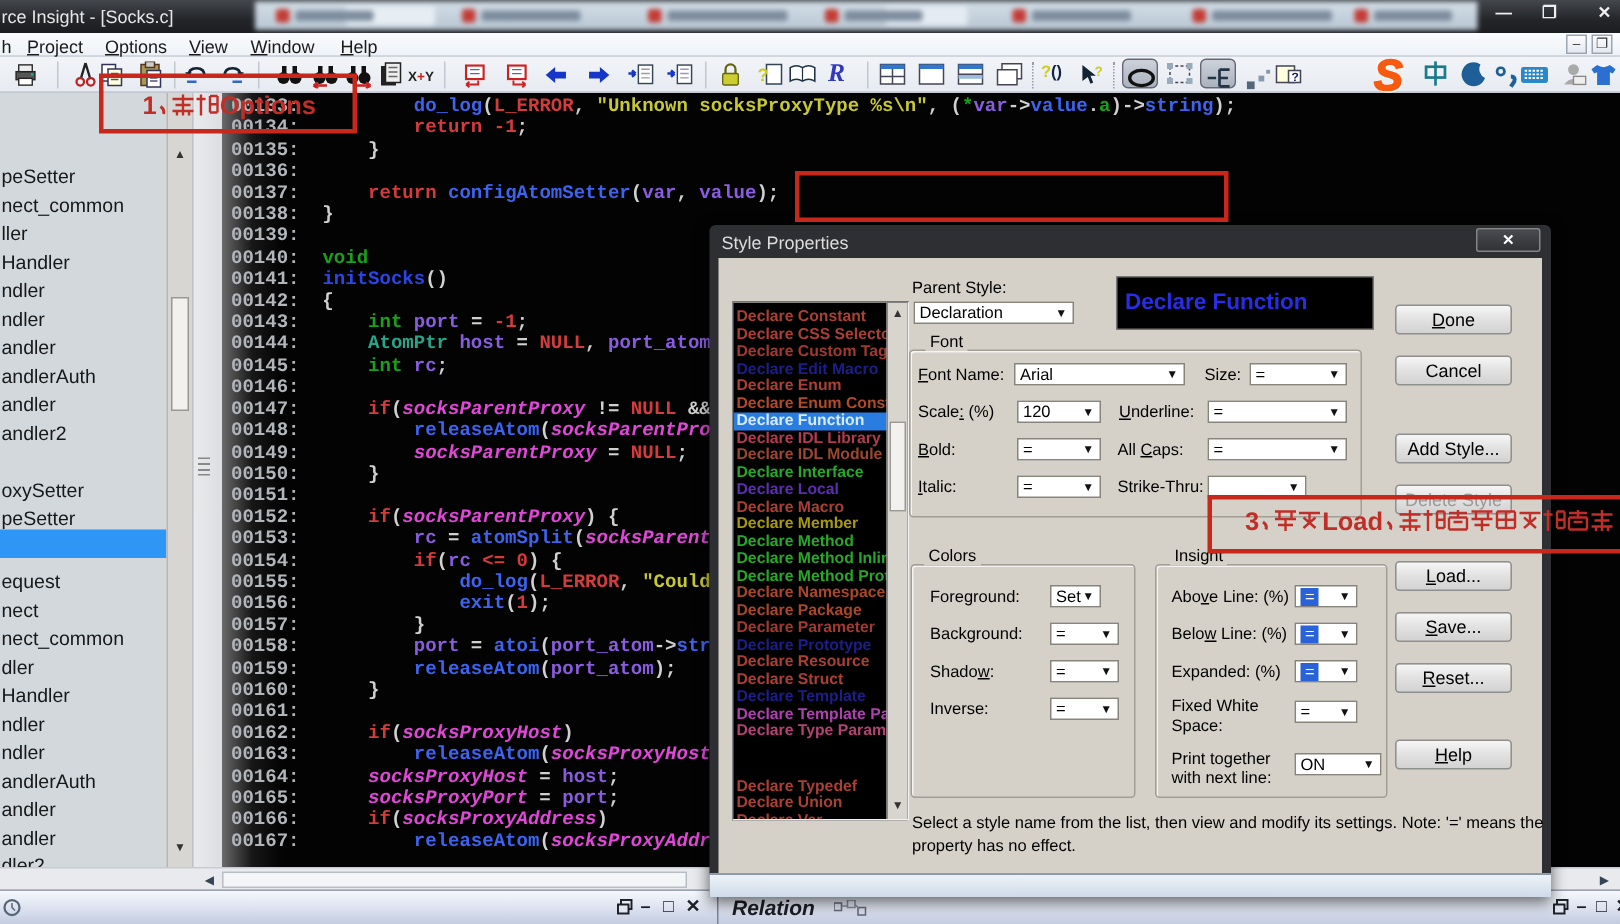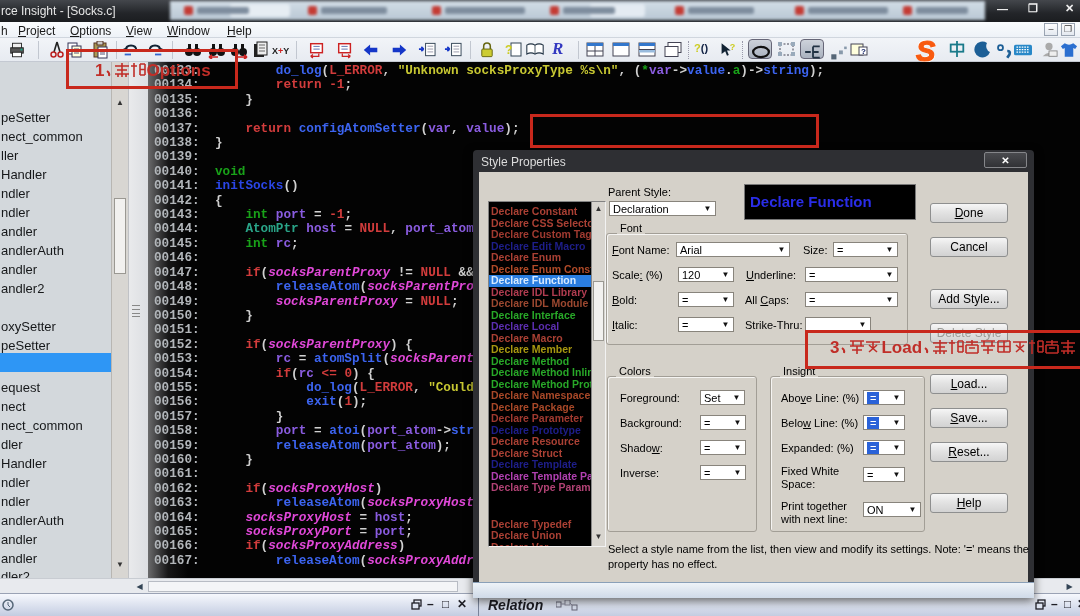--- a/index.html
+++ b/index.html
@@ -469,21 +469,21 @@
           <div class="carr">▼</div>
         </div>
 <div class="lbl" style="left:266px; top:147px;">Strike-Thru:</div>
 <div class="combo" style="left:326px; top:145px; width:66px;">
           <span class="ct"></span>
           <div class="carr">▼</div>
         </div>
 <div class="grp" style="left:128px; top:204px; width:150px; height:156px;"></div>
 <div class="lbl" style="left:137px; top:193px; background:#d5d1c9; padding:0 3px;">Colors</div>
 <div class="lbl" style="left:141px; top:220px;">Foreground:</div>
-<div class="combo" style="left:221px; top:218px; width:45px;">
+<div class="combo" style="left:221px; top:218px; width:34px;">
           <span class="ct">Set</span>
           <div class="carr">▼</div>
         </div>
 <div class="lbl" style="left:141px; top:245px;">Background:</div>
 <div class="combo" style="left:221px; top:243px; width:46px;">
           <span class="ct">=</span>
           <div class="carr">▼</div>
         </div>
 <div class="lbl" style="left:141px; top:270px;">Shado<u>w</u>:</div>
 <div class="combo" style="left:221px; top:268px; width:46px;">

